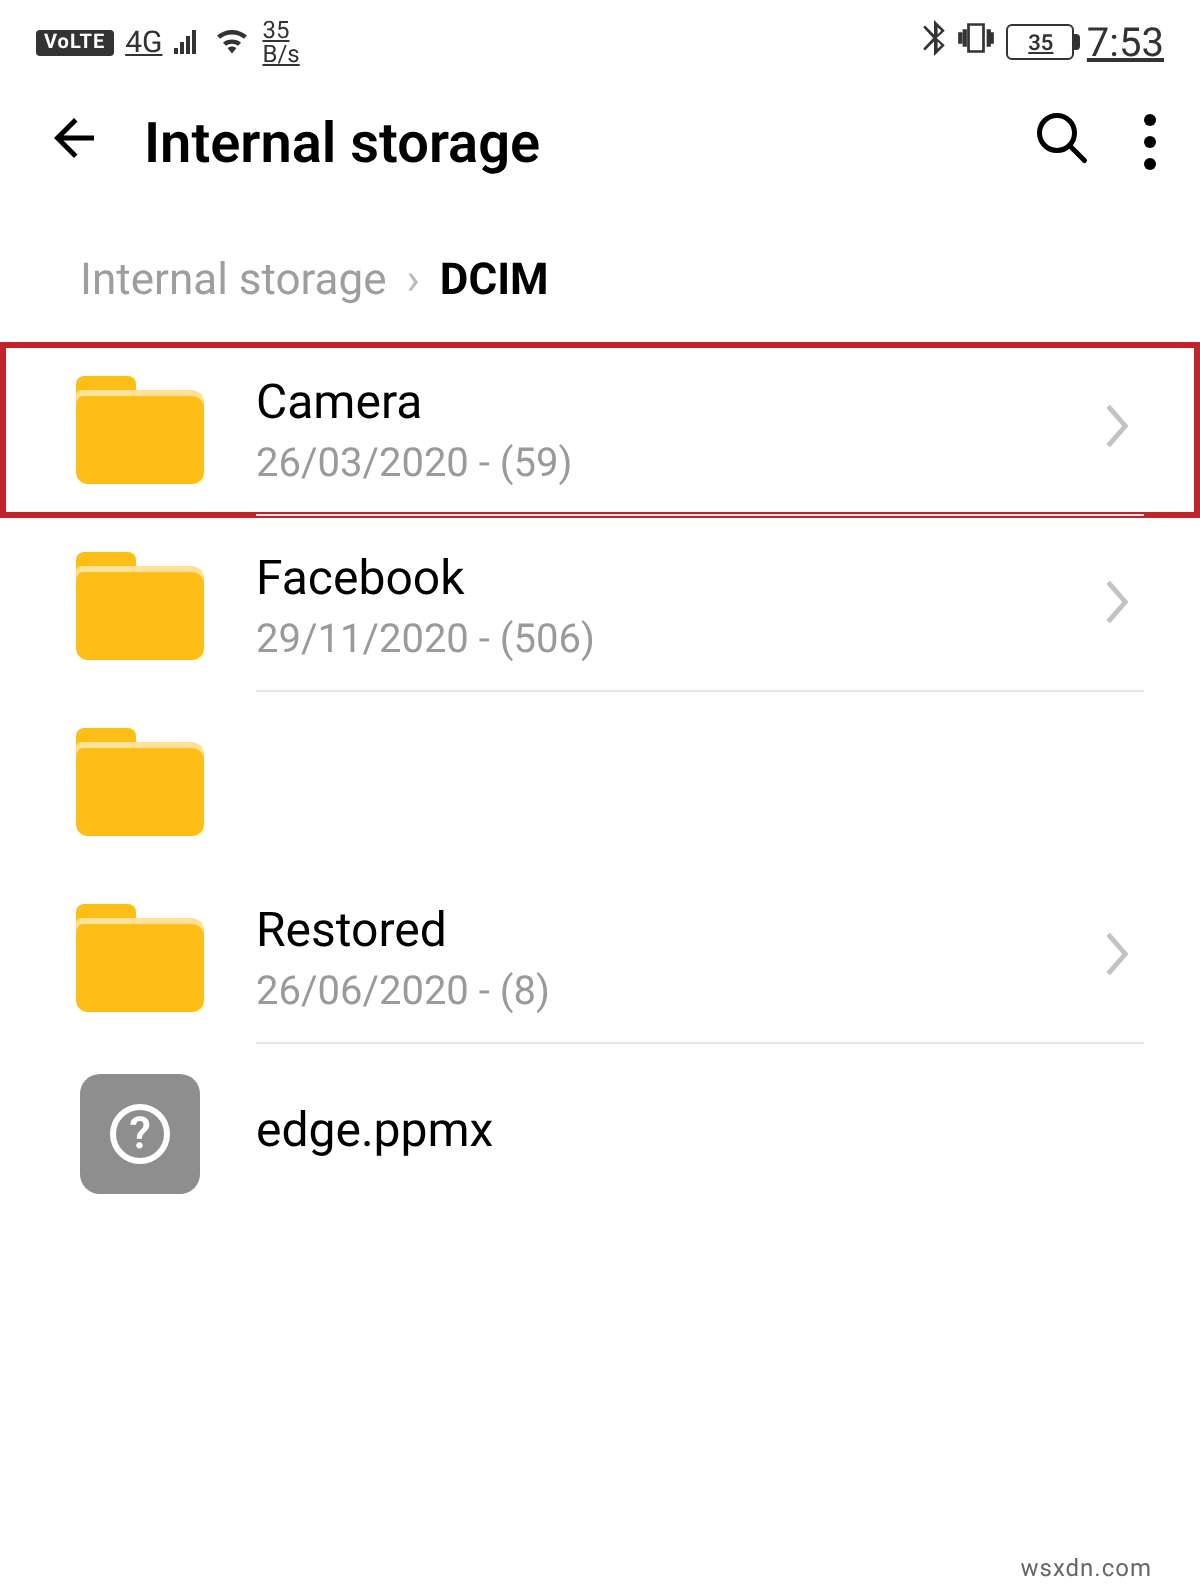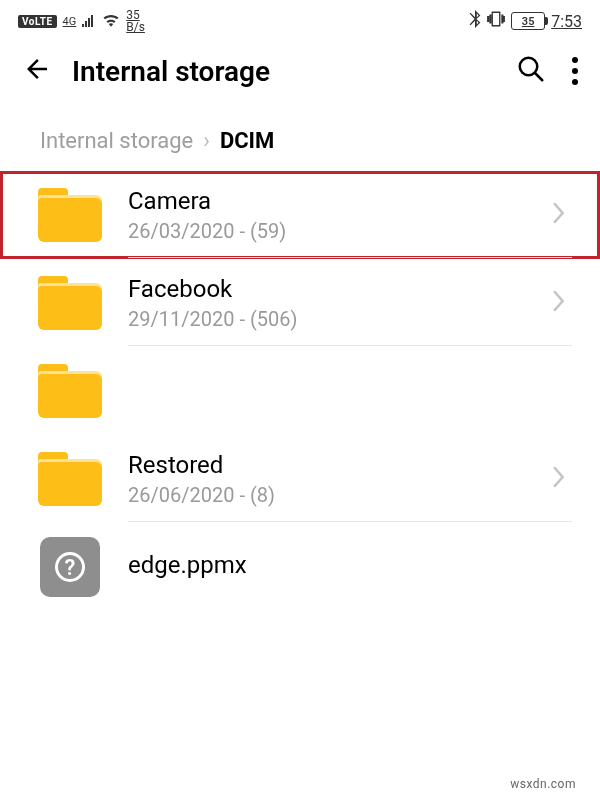--- a/index.html
+++ b/index.html
@@ -2,21 +2,21 @@
 <html><head>
   <meta charset="utf-8">
   <style>
     * { margin: 0; padding: 0; box-sizing: border-box; font-family: -apple-system, "Helvetica Neue", Roboto, Arial, sans-serif; }
     body { width: 600px; height: 795px; background: #fff; position: relative; overflow: hidden; }
 
     
     .status-bar { display: flex; justify-content: space-between; align-items: center; padding: 6px 18px 0 18px; height: 36px; font-size: 16px; color: #333; }
     .status-left, .status-right { display: flex; align-items: center; gap: 6px; text-decoration: underline; }
     .volte { background: #333; color: #fff; font-size: 10px; font-weight: bold; padding: 1px 4px; border-radius: 2px; letter-spacing: .5px; }
-    .net-4g { font-size: 11px; line-height: 1; }
+    .net-4g { font-size: 15px; line-height: 1; }
     .bars { width: 14px; height: 12px; display: inline-flex; align-items: flex-end; gap: 1px; }
     .bars span { width: 2px; background: #333; display: inline-block; }
     .bars span:nth-child(1){height:25%}.bars span:nth-child(2){height:50%}.bars span:nth-child(3){height:75%}.bars span:nth-child(4){height:100%}
     .rate { font-size: 12px; line-height: 1; text-align: left; }
     .batt { border: 1.5px solid #333; width: 34px; height: 18px; border-radius: 3px; position: relative; display: inline-flex; align-items: center; justify-content: center; font-size: 11px; font-weight: 600; color:#333; }
     .batt::after { content:""; position:absolute; right:-4px; top:4px; width:3px; height:8px; background:#333; border-radius:0 2px 2px 0; }
 
     
     .header { display: flex; align-items: center; padding: 18px 22px 10px 22px; gap: 20px; }
     .header-title { font-size: 28px; font-weight: 600; color: #000; flex: 1; }
@@ -82,21 +82,21 @@
       <svg width="12" height="18" viewBox="0 0 12 20">
           <path d="M6 0v8L1 3l-1 1 5.5 6L0 16l1 1 5-5v8l6-6-4.5-4L12 6 6 0zm2 4l2 2-2 2V4zm0 8l2 2-2 2v-4z" fill="#333"></path>
         </svg>
     </span>
     <span>
       <svg width="18" height="18" viewBox="0 0 24 24">
           <path d="M7 3h10v18H7V3zm-3 4h1v10H4V7zm-3 2h1v6H1V9zm19-2h1v10h-1V7zm3 2h-1v6h1V9z" fill="none" stroke="#333" stroke-width="1.8"></path>
         </svg>
     </span>
     <span class="batt">35</span>
-    <span style="font-size:16px;">7:53</span>
+    <span style="font-size:20px;">7:53</span>
   </div>
 </div>
 
 <div class="header">
   <span>
     <svg width="30" height="30" viewBox="0 0 24 24">
         <path d="M20 11H7.8l5.6-5.6L12 4l-8 8 8 8 1.4-1.4L7.8 13H20v-2z" fill="#000"></path>
       </svg>
   </span>
   <div class="header-title">Internal storage</div>

